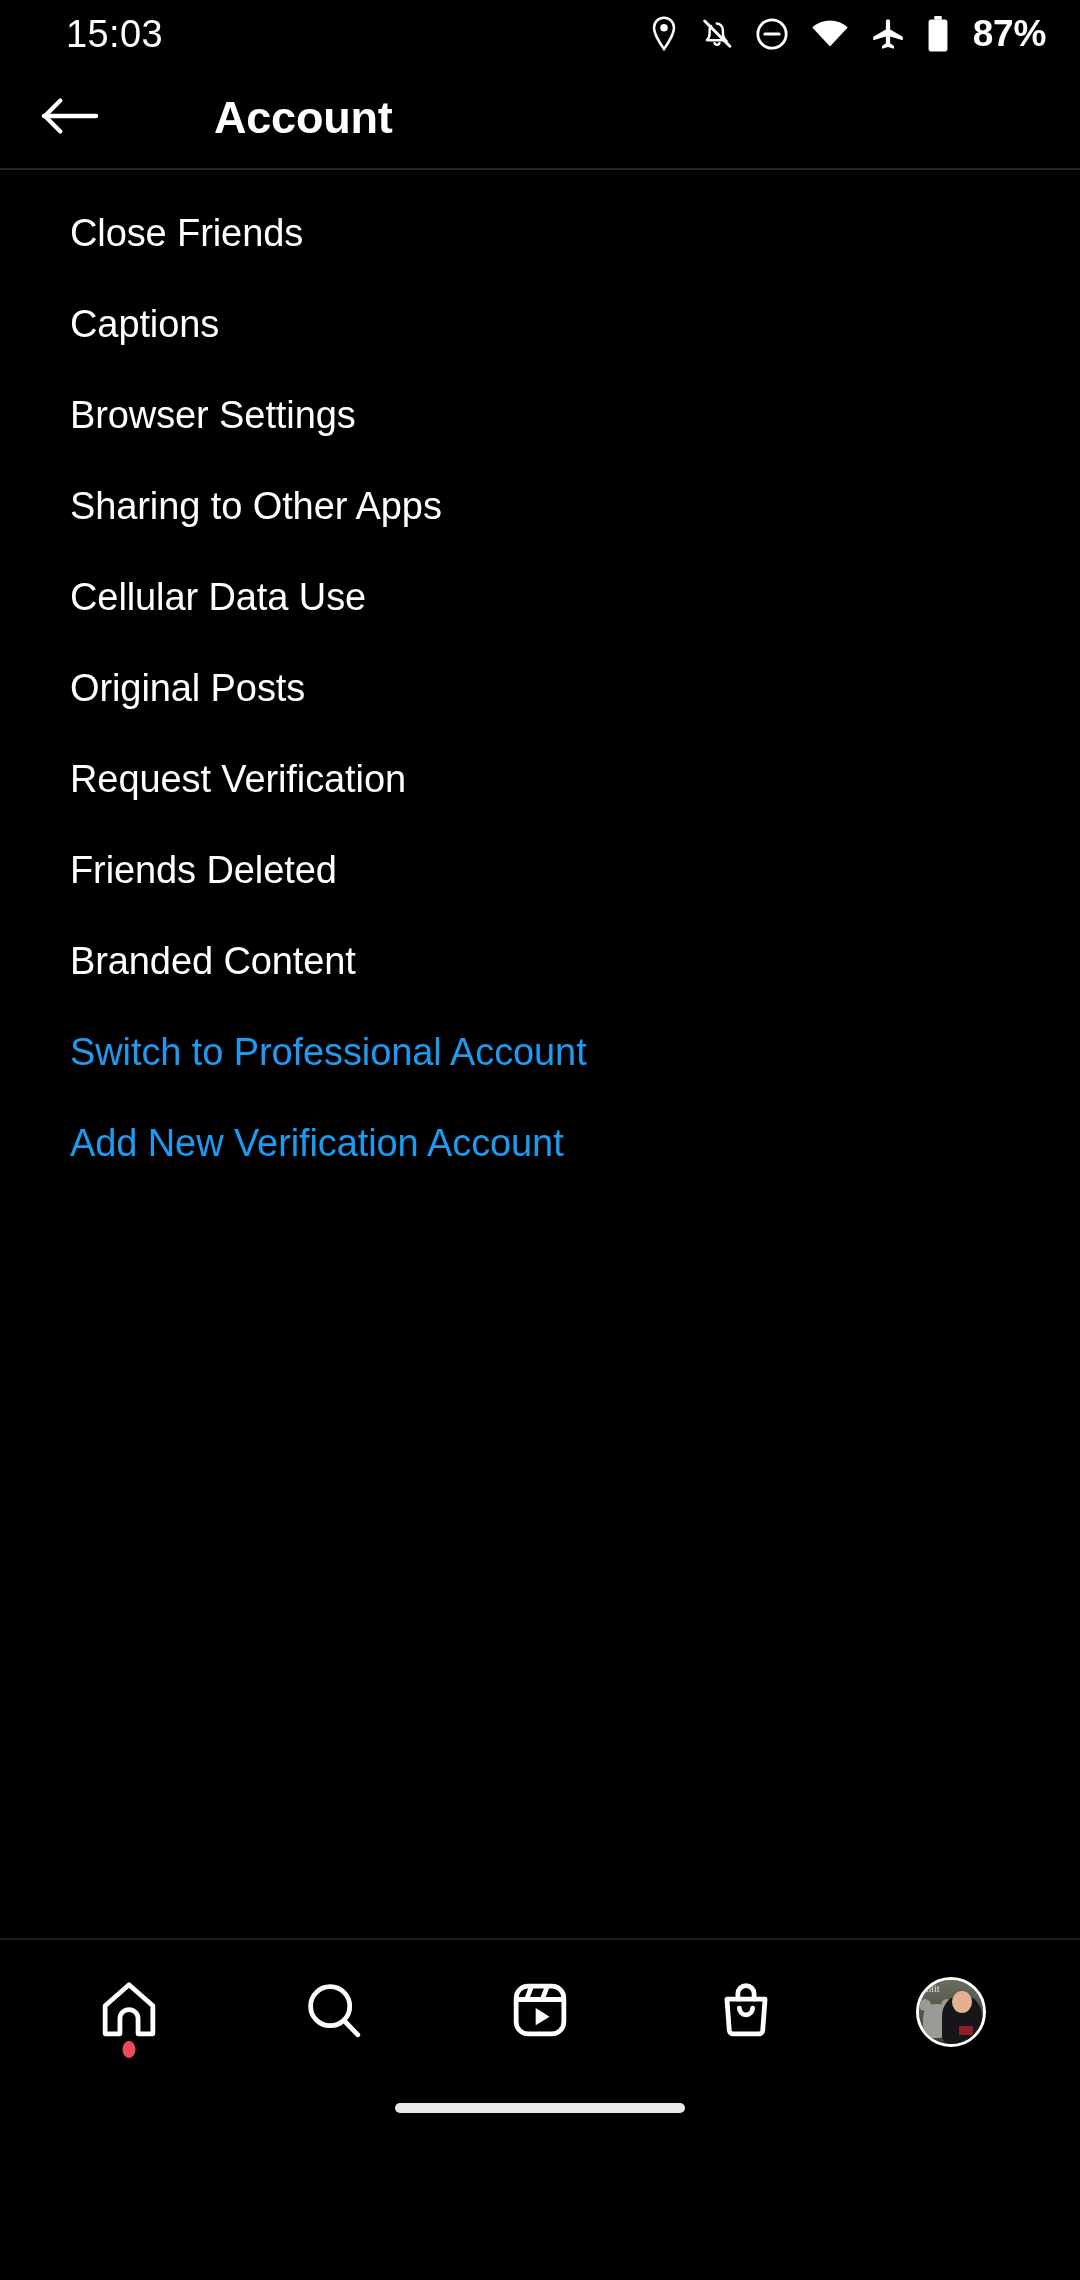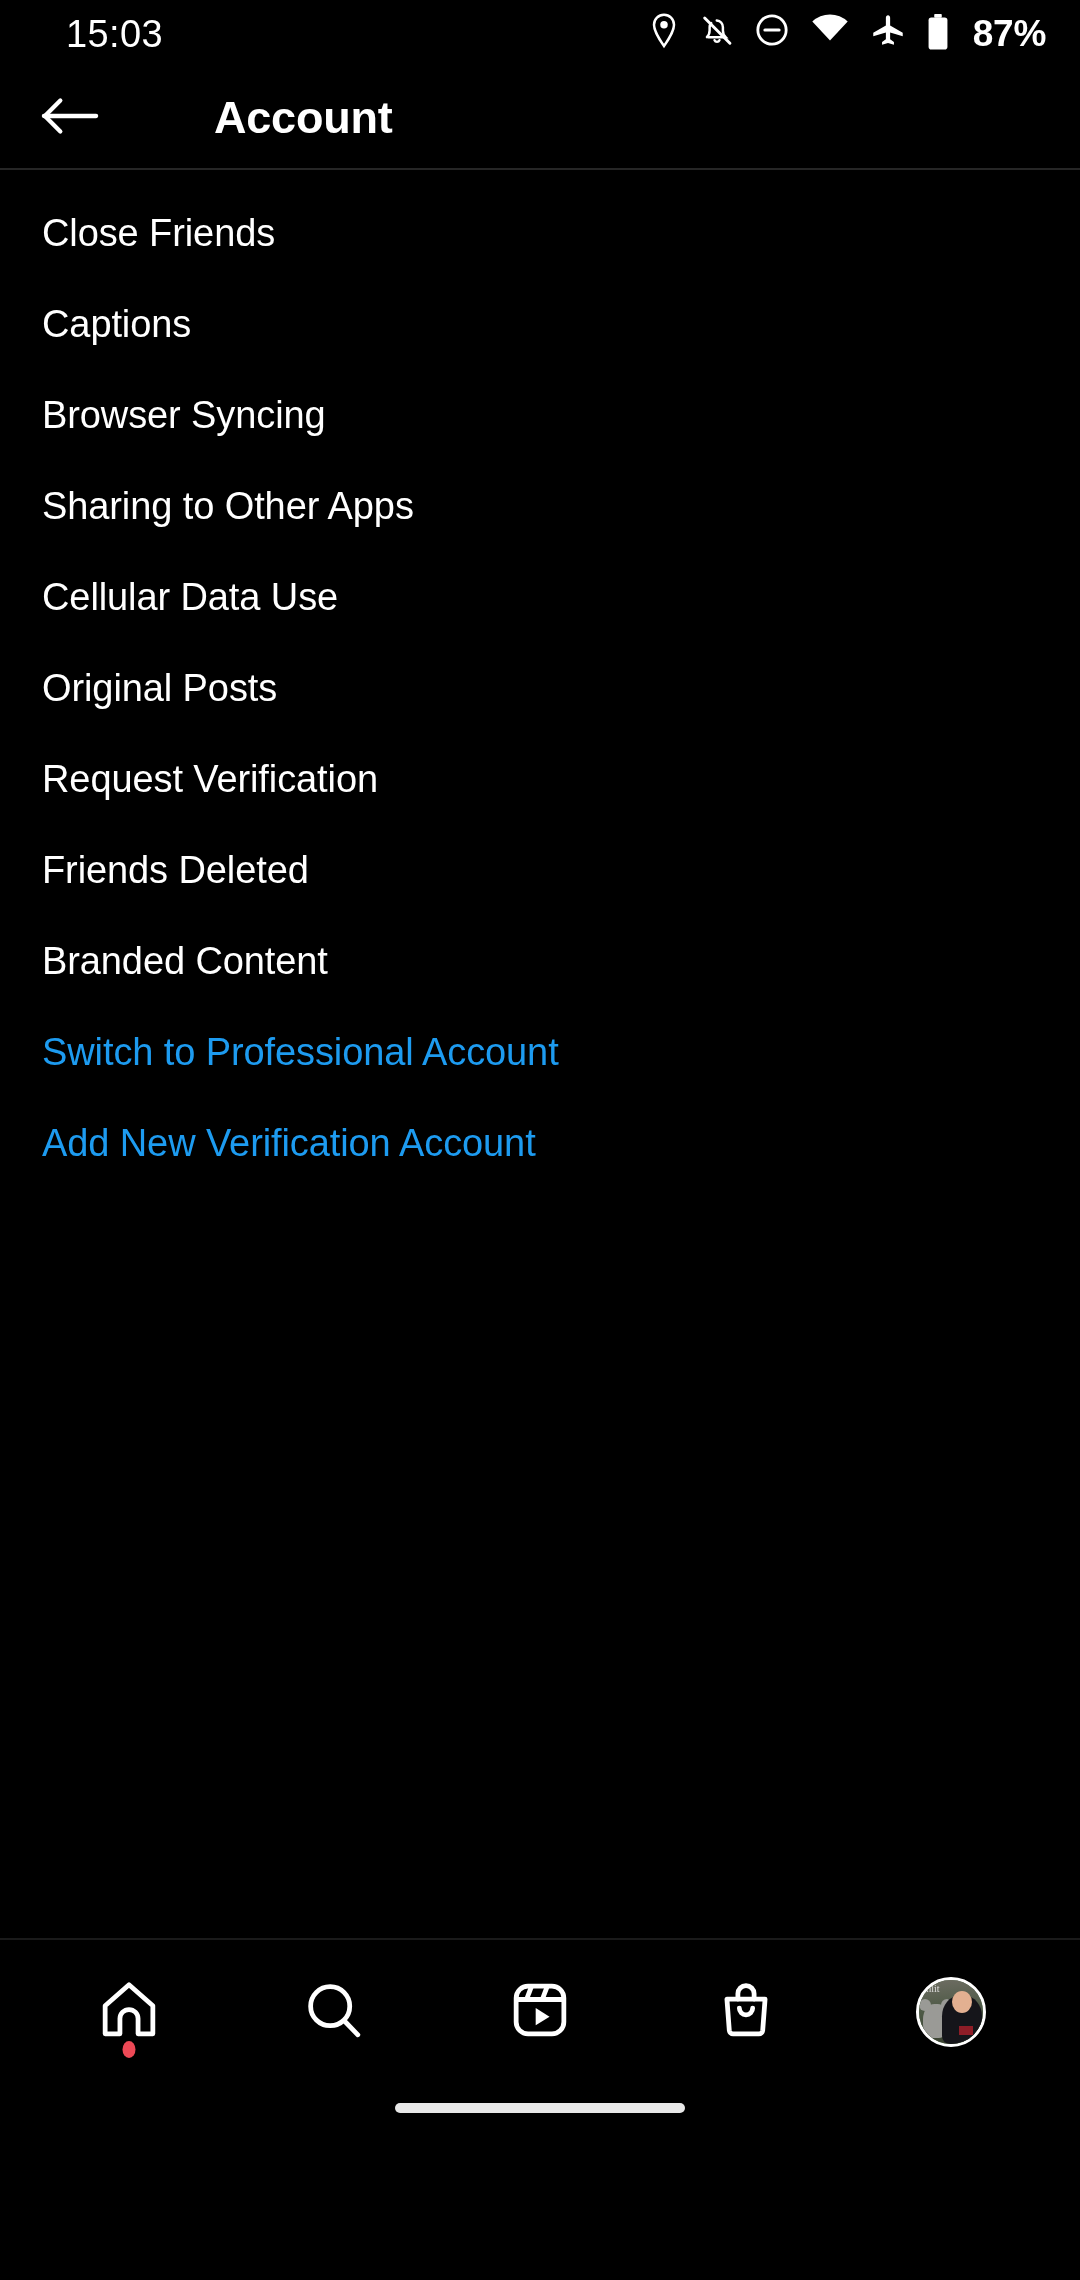--- a/index.html
+++ b/index.html
@@ -24,21 +24,21 @@
     flex:0 0 auto;
   }
   .status-time {
     color:#fff;
     font-size:38px;
     font-weight:400;
     letter-spacing:0.4px;
   }
   .status-right {
     margin-left:auto;
-    display:flex; gap:22px;
+    display:flex; align-items:center; gap:22px;
   }
   .status-right svg { display:block; }
   .battery-pct {
     color:#fff; font-size:37px; font-weight:700;
     letter-spacing:-0.3px; margin-left:2px;
   }
 
   
   .app-header {
     height:100px;
@@ -70,20 +70,21 @@
   
   .settings-list {
     flex:1 1 auto;
     padding-top:18px;
     overflow:hidden;
   }
   .list-row {
     height:91px;
     display:flex; align-items:center;
     padding:0 42px;
+    margin-left:28px;
   }
   .row-label {
     color:#fff;
     font-size:38px;
     font-weight:400;
     letter-spacing:-0.1px;
   }
   .row-label.link {
     color:#1d9bf0;
   }
@@ -237,21 +238,21 @@
 
   <div class="settings-list">
 
     <div class="list-row">
       <span class="row-label">Close Friends</span>
     </div>
     <div class="list-row">
       <span class="row-label">Captions</span>
     </div>
     <div class="list-row">
-      <span class="row-label">Browser Syncing</span>
+      <span class="row-label">Browser Settings</span>
     </div>
     <div class="list-row">
       <span class="row-label">Sharing to Other Apps</span>
     </div>
     <div class="list-row">
       <span class="row-label">Cellular Data Use</span>
     </div>
     <div class="list-row">
       <span class="row-label">Original Posts</span>
     </div>

